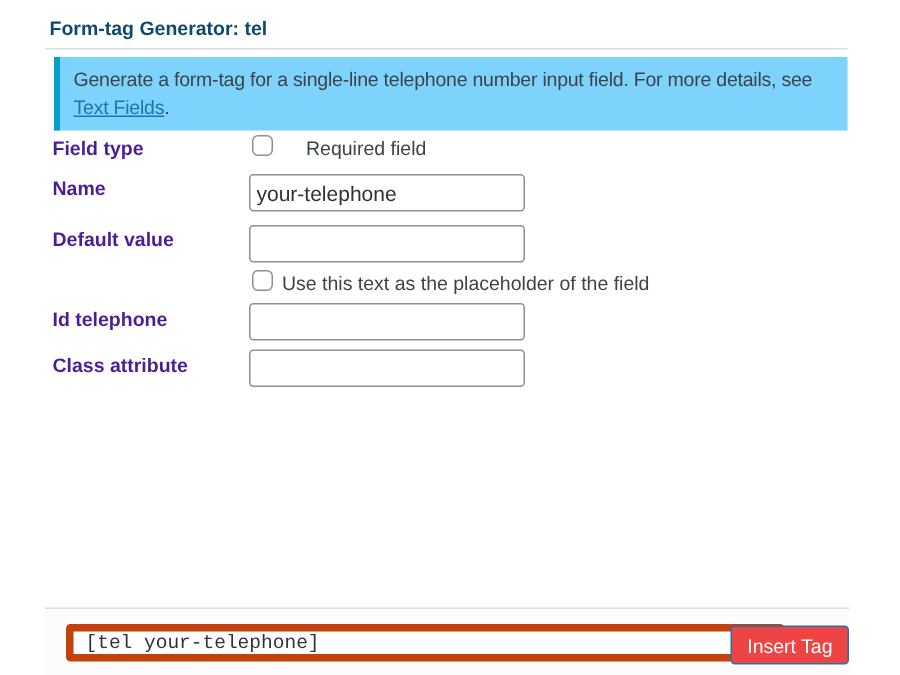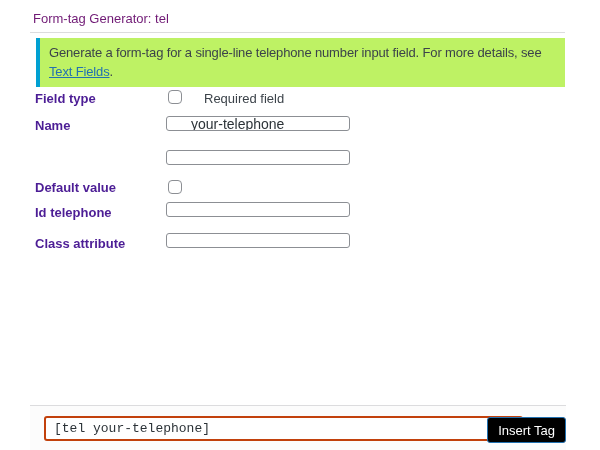--- a/index.html
+++ b/index.html
@@ -4,72 +4,72 @@
 <style>
   * { margin:0; padding:0; box-sizing:border-box; }
   html,body { width:600px; height:450px; background:#fff; overflow:hidden; }
   body { font-family:"Liberation Sans","DejaVu Sans",sans-serif; color:#3c434a; }
 
   .panel { position:relative; width:600px; height:450px; background:#fff; }
 
   
   .panel-title {
     position:absolute; left:33px; top:11px;
-    font-size:13px; font-weight:400; color:#701a75;
+    font-size:13px; font-weight:700; color:#0c4a6e;
   }
   .title-divider {
     position:absolute; left:30px; top:32px; width:535px; height:0;
     border-top:1px solid #dcdcde;
   }
 
   
   .info-box {
     position:absolute; left:36px; top:38px; width:529px;
-    background:#bef264; border-left:4px solid #00a0d2;
+    background:#7dd3fc; border-left:4px solid #00a0d2;
     padding:5px 12px 6px 9px;
     font-size:13px; line-height:19px; color:#3c434a;
     letter-spacing:-0.15px;
   }
   .info-box a { color:#2271b1; text-decoration:underline; cursor:pointer; }
 
   
   .row-label {
     position:absolute; left:35px;
     font-size:13px; font-weight:700; color:#4c1d95;
   }
   .text-input {
-    position:absolute; left:166px; width:184px; height:15px;
+    position:absolute; left:166px; width:184px; height:25px;
     border:1px solid #8c8f94; border-radius:3px; background:#fff;
-    padding:0 24px; font-size:14px; color:#2c3338;
+    padding:0 4px; font-size:14px; color:#2c3338;
     font-family:"Liberation Sans","DejaVu Sans",sans-serif;
   }
   .checkbox {
     position:absolute; left:168px; width:14px; height:14px;
     -webkit-appearance:none; appearance:none;
     border:1px solid #8c8f94; border-radius:4px; background:#fff;
     cursor:pointer;
   }
   .checkbox-label {
     position:absolute; font-size:13px; color:#3c434a; cursor:pointer;
   }
 
   
   .insert-box {
     position:absolute; left:30px; top:405px; width:536px; height:45px;
     background:#fcfcfc; border-top:1px solid #dcdcde;
   }
   .tag-input {
     position:absolute; left:14px; top:10px; width:479px; height:25px;
-    border:2px solid #c2410c; border-radius:3px; background:#fff;
+    border:5px solid #c2410c; border-radius:3px; background:#fff;
     padding:0 8px; font-family:"Liberation Mono","DejaVu Sans Mono",monospace;
     font-size:13px; color:#2c3338;
   }
   .insert-button {
     position:absolute; right:0; top:11px; height:26px;
-    padding:0 10px; background:#000000; border:1px solid #2271b1;
+    padding:0 10px; background:#ef4444; border:1px solid #2271b1;
     border-radius:3px; color:#fff; font-size:13px;
     font-family:"Liberation Sans","DejaVu Sans",sans-serif;
     cursor:pointer;
   }
 </style>
 </head>
 <body>
 
 <div class="panel">
 
@@ -78,23 +78,24 @@
 
   <div class="info-box"><span>Generate a form-tag for a single-line telephone number input field. For more details, see </span><a>Text Fields</a><span>.</span></div>
 
   <div class="row-label" style="top:91px;">Field type</div>
   <input type="checkbox" class="checkbox" style="top: 90px;">
   <label class="checkbox-label" style="left:188px; top:91px;margin-left:16px;">Required field</label>
 
   <div class="row-label" style="top:118px;">Name</div>
   <input type="text" class="text-input" style="top: 116px;" value="your-telephone">
 
-  <div class="row-label" style="top:152px;margin-top:28px;">Default value</div>
+  <div class="row-label" style="top:152px;">Default value</div>
   <input type="text" class="text-input" style="top: 150px;" value="">
   <input type="checkbox" class="checkbox" style="top: 180px;">
+  <label class="checkbox-label" style="left:188px; top:181px;">Use this text as the placeholder of the field</label>
 
   <div class="row-label" style="top:205px;">Id telephone</div>
   <input type="text" class="text-input" style="top: 202px;" value="">
 
   <div class="row-label" style="top:236px;">Class attribute</div>
   <input type="text" class="text-input" style="top: 233px;" value="">
 
   <div class="insert-box">
     <input type="text" class="tag-input" value="[tel your-telephone]" style="">
     <button class="insert-button">Insert Tag</button>

